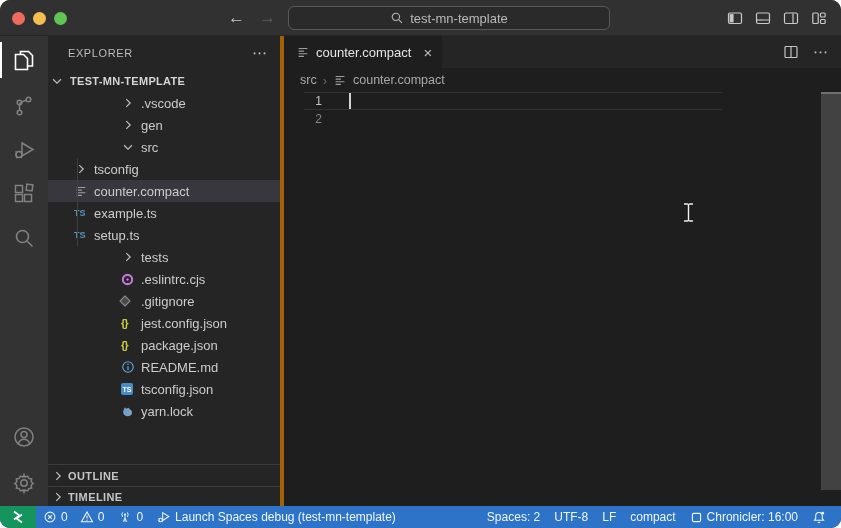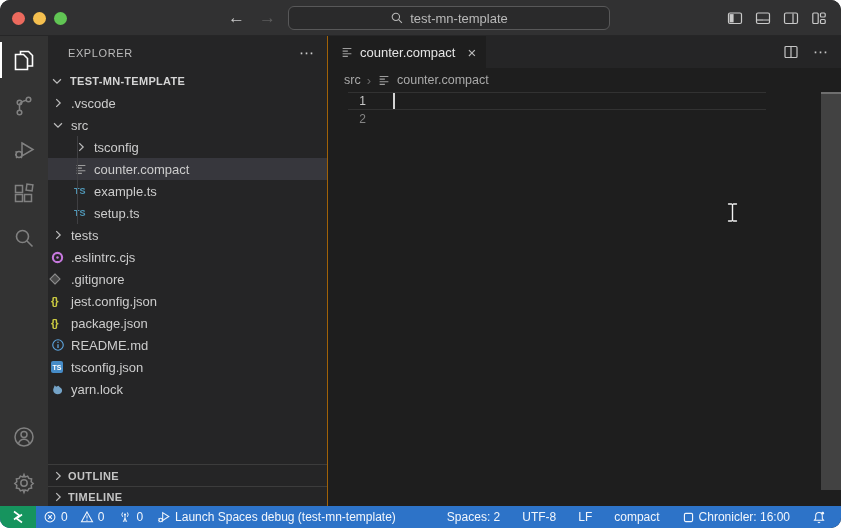--- a/index.html
+++ b/index.html
@@ -22,30 +22,30 @@
   .main{display:flex;height:470px;}
 
   
   .activitybar{width:48px;background:#333333;display:flex;flex-direction:column;align-items:stretch;flex:none;}
   .act-item{height:44px;display:flex;align-items:center;justify-content:center;color:#818181;position:relative;}
   .act-item.active{color:#ffffff;}
   .act-item.active::before{content:"";position:absolute;left:0;top:6px;bottom:6px;width:2px;background:#ffffff;}
   .act-bottom{margin-top:auto;}
 
   
-  .sidebar{width:280px;background:#252526;flex:none;position:relative;color:#cccccc;border-right:1px solid #a16207;}
+  .sidebar{width:236px;background:#252526;flex:none;position:relative;color:#cccccc;border-right:4px solid #a16207;}
   .sb-header{height:34px;display:flex;align-items:center;padding:0 12px 0 20px;}
   .sb-title{font-size:11px;letter-spacing:.6px;color:#bbbbbb;}
   .sb-more{margin-left:auto;color:#cccccc;font-size:15px;letter-spacing:1px;}
   .tree{position:absolute;top:34px;left:0;right:0;}
   .row{height:22px;display:flex;align-items:center;font-size:13px;color:#cccccc;position:relative;white-space:nowrap;}
   .row.selected{background:#37373d;}
   .row .slot{width:20px;height:22px;display:flex;align-items:center;justify-content:flex-start;flex:none;color:#bdbdbd;}
   .row.l0{padding-left:2px;font-weight:bold;font-size:11px;color:#d5d5d5;letter-spacing:.3px;}
-  .row.l1{padding-left:3px;}
+  .row.l1{padding-left:28px;margin-left:45px;}
   .row.l2{padding-left:26px;}
   .row.guide::before{content:"";position:absolute;left:29px;top:0;bottom:0;width:1px;background:#3f3f42;}
   .ico-ts{font-size:9px;font-weight:bold;color:#519aba;letter-spacing:0;}
   .ico-json{font-size:11px;font-weight:bold;color:#cbcb41;letter-spacing:-1px;}
   .ico-tsconfig{width:12px;height:12px;border-radius:2px;background:#468cc8;color:#fff;font-size:7px;font-weight:bold;
      display:flex;align-items:center;justify-content:center;}
   .ico-git{width:8px;height:8px;border:1.4px solid #8f8f8f;transform:rotate(45deg);background:#4a4a4a;}
   .sb-sections{position:absolute;left:0;right:0;bottom:0;text-align:right;}
   .sb-section{height:22px;display:flex;align-items:center;border-top:1px solid #3c3c3c;font-size:11px;font-weight:bold;
      color:#c5c5c5;letter-spacing:.4px;}
@@ -65,21 +65,21 @@
   .gutter{width:46px;text-align:right;padding-right:8px;color:#858585;flex:none;}
   .codeline.current .gutter{color:#c6c6c6;}
   .curline-border{position:absolute;left:20px;width:418px;height:18px;top:0;border-top:1px solid #323232;border-bottom:1px solid #323232;pointer-events:none;}
   .caret{position:absolute;left:65px;top:1px;width:1.5px;height:16px;background:#d4d4d4;}
   .vscrollbar{position:absolute;top:56px;right:0;width:20px;height:398px;background:#424242;border-top:2px solid #6f6f6f;}
   .ibeam{position:absolute;left:398px;top:166px;pointer-events:none;}
 
   
   .statusbar{height:22px;background:#2d73c8;display:flex;align-items:center;color:#f2f6fc;font-size:12px;}
   .sb-left,.sb-right{display:flex;align-items:center;height:100%;}
-  .sb-right{margin-left:auto;padding-right:8px;gap:8px;}
+  .sb-right{margin-left:auto;padding-right:8px;}
   .st-item{display:flex;align-items:center;gap:4px;padding:0 7px;height:100%;}
   .st-item .sicon{display:flex;align-items:center;}
   .remote{background:#16945e;width:36px;justify-content:center;padding:0;}
   svg{display:block;}
 </style>
 </head>
 <body>
 
 <div class="window">
 
@@ -217,20 +217,28 @@
             <span class="slot">
               <svg width="14" height="14" viewBox="0 0 16 16" fill="none" stroke="currentColor" stroke-width="1.2">
                 <path d="M6 3.5 L10.5 8 L6 12.5" stroke-width="1.4"></path>
               </svg>
             </span>
             <span>.vscode</span>
           </div>
           <div class="row l1">
             <span class="slot">
               <svg width="14" height="14" viewBox="0 0 16 16" fill="none" stroke="currentColor" stroke-width="1.2">
+                <path d="M6 3.5 L10.5 8 L6 12.5" stroke-width="1.4"></path>
+              </svg>
+            </span>
+            <span>gen</span>
+          </div>
+          <div class="row l1">
+            <span class="slot">
+              <svg width="14" height="14" viewBox="0 0 16 16" fill="none" stroke="currentColor" stroke-width="1.2">
                 <path d="M3.5 6 L8 10.5 L12.5 6" stroke-width="1.4"></path>
               </svg>
             </span>
             <span>src</span>
           </div>
           <div class="row l2 guide">
             <span class="slot">
               <svg width="14" height="14" viewBox="0 0 16 16" fill="none" stroke="currentColor" stroke-width="1.2">
                 <path d="M6 3.5 L10.5 8 L6 12.5" stroke-width="1.4"></path>
               </svg>

